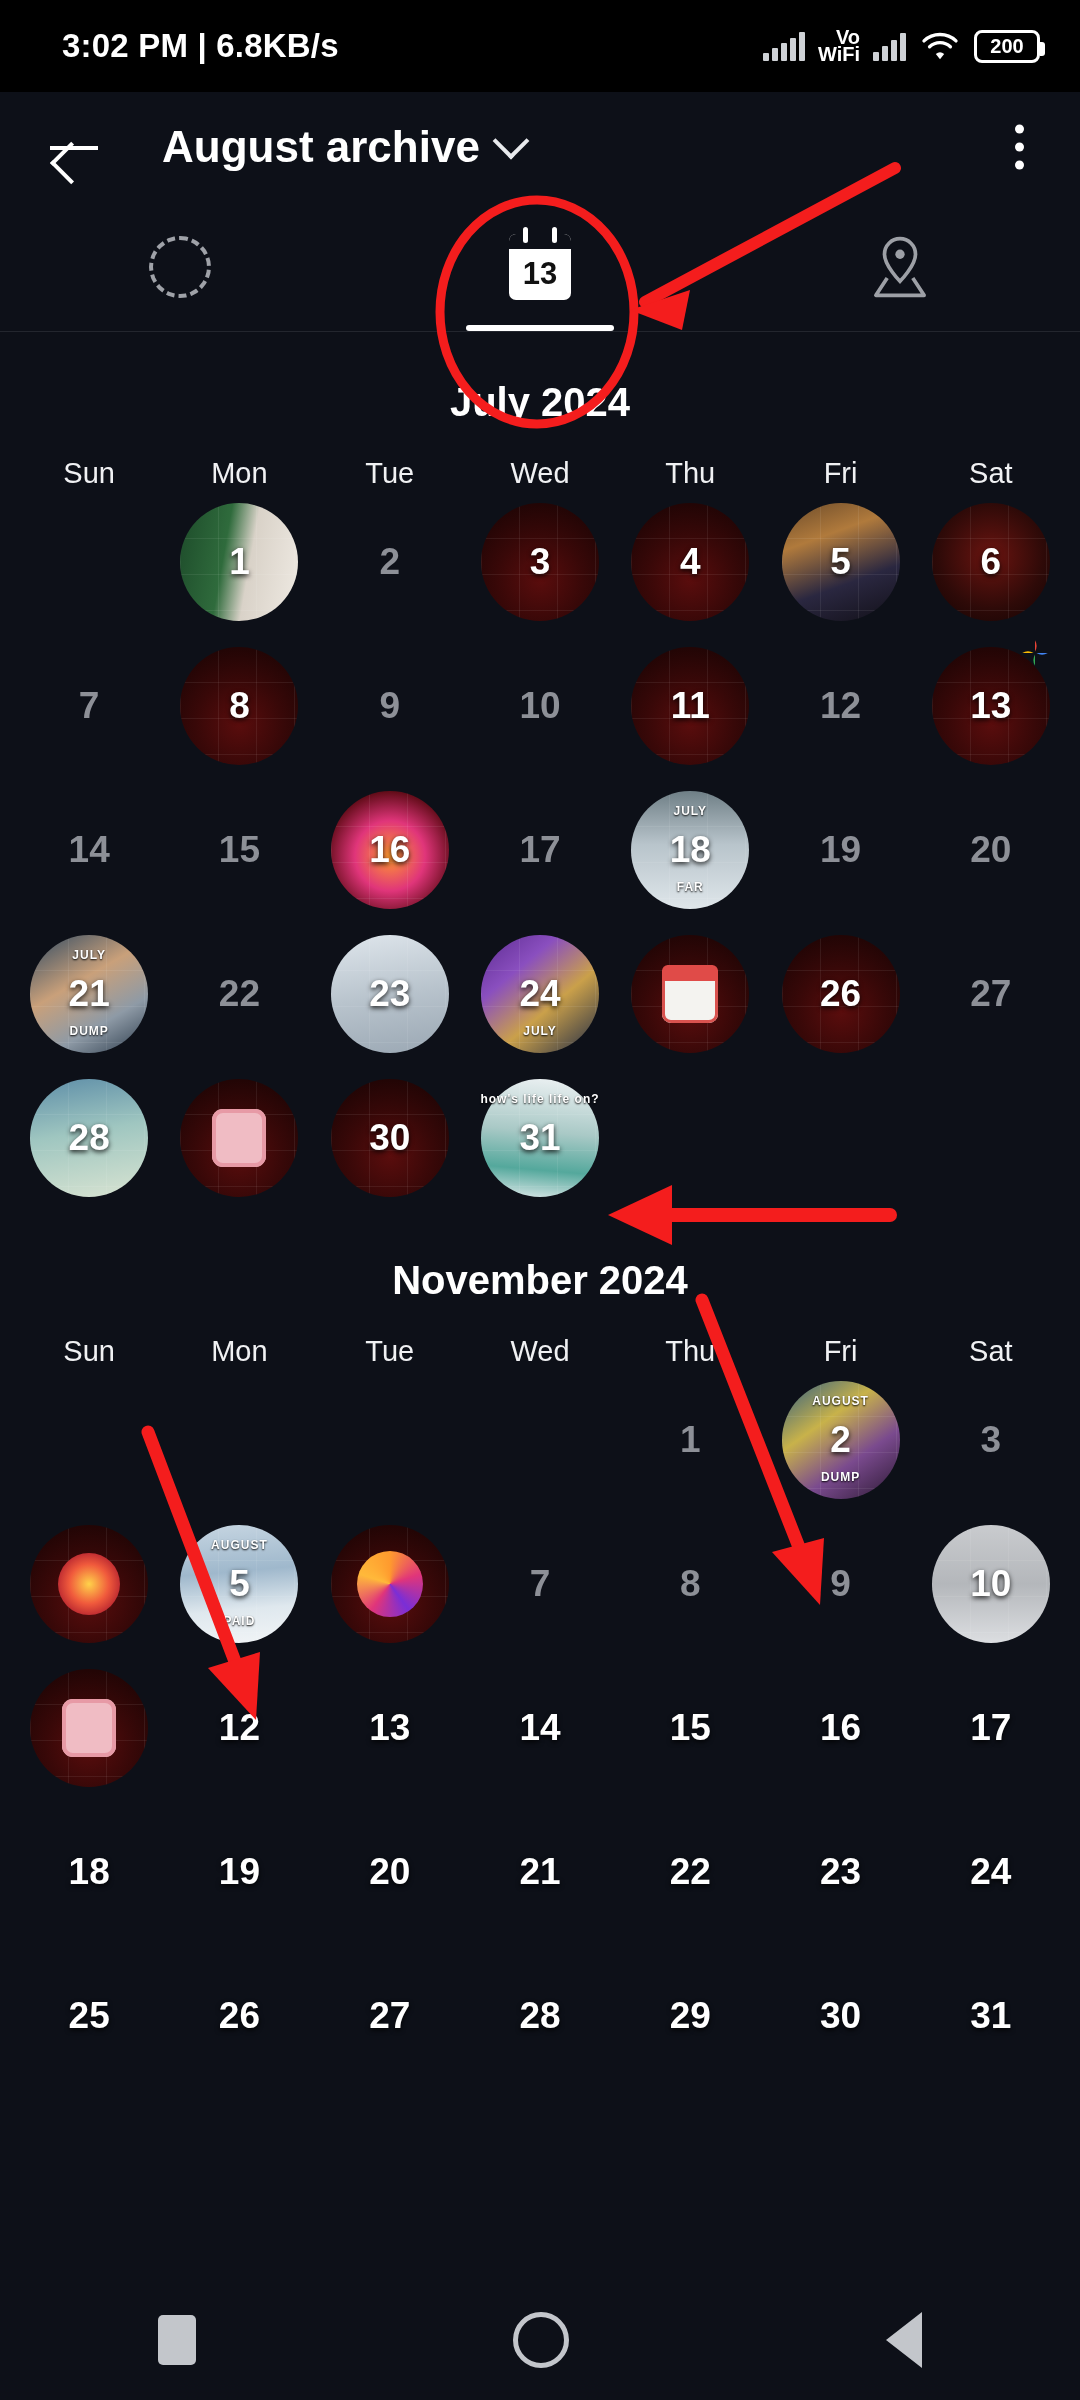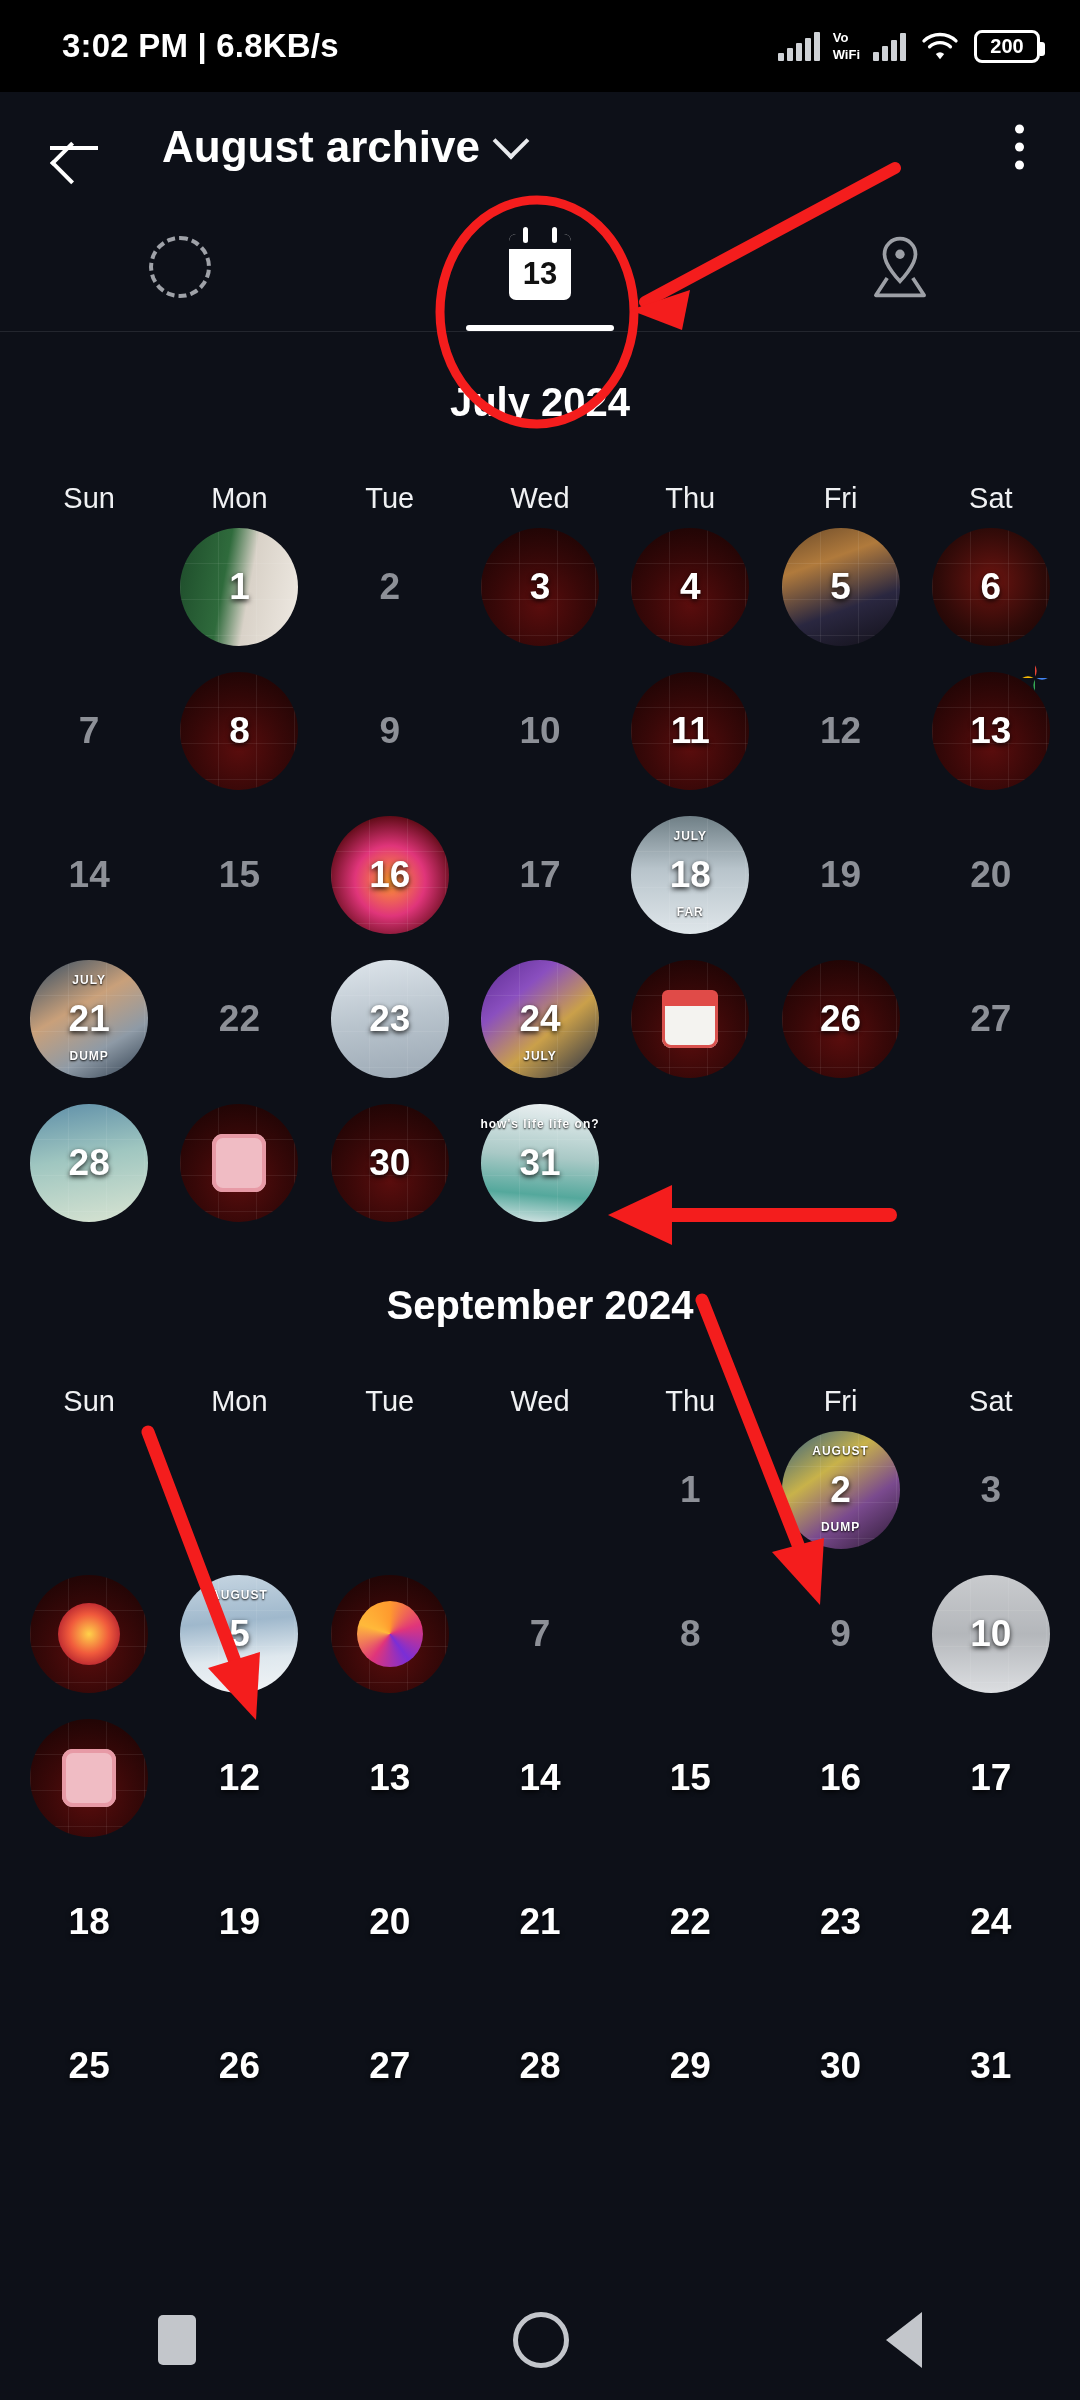--- a/index.html
+++ b/index.html
@@ -25,21 +25,21 @@
   .bars i:nth-child(1){height:8px;}
   .bars i:nth-child(2){height:13px;}
   .bars i:nth-child(3){height:18px;}
   .bars i:nth-child(4){height:23px;}
   .bars i:nth-child(5){height:29px;}
   .bars.small i{width:6px;}
   .bars.small i:nth-child(1){height:9px;}
   .bars.small i:nth-child(2){height:15px;}
   .bars.small i:nth-child(3){height:21px;}
   .bars.small i:nth-child(4){height:28px;}
-  .volte{ font-size:13px; line-height:17px; font-weight:bold; text-align:left; color:#fff;}
+  .volte{ font-size:20px; line-height:17px; font-weight:bold; text-align:right; color:#fff;}
   .battery{
     border:3px solid #fff; border-radius:8px; width:66px; height:33px;
     display:flex; align-items:center; justify-content:center; position:relative;
     font-size:20px; font-weight:bold; color:#fff;
   }
   .battery::after{
     content:""; position:absolute; right:-8px; top:9px; width:5px; height:14px;
     background:#fff; border-radius:0 3px 3px 0;
   }
 
@@ -72,21 +72,21 @@
             color:#111; font-size:31px; font-weight:bold; display:flex; align-items:flex-end;
             justify-content:center; padding-bottom:8px;}
   .calicon::before{ content:""; position:absolute; left:0; right:0; top:0; height:15px;
             background:#0d1018; border-radius:7px 7px 0 0;}
   .calicon .pin{ position:absolute; top:-7px; width:5px; height:16px; background:#fff; border-radius:3px;}
   .calicon .pin.l{ left:14px;} .calicon .pin.r{ right:14px;}
   .pinicon{ width:60px; height:64px; position:relative; opacity:.78;}
 
   
   .month{ text-align:center; font-size:40px; font-weight:bold; color:#fff; margin:48px 0 0;}
-  .dow{ display:grid; grid-template-columns:repeat(7,1fr); margin-top:57px; padding:0 14px;}
+  .dow{ display:grid; grid-template-columns:repeat(7,1fr); margin-top:32px; padding:0 14px;}
   .dow span{ text-align:center; font-size:29px; color:#f0f1f3;}
   .grid{ display:grid; grid-template-columns:repeat(7,1fr); padding:0 14px; row-gap:0;}
   .cell{ height:144px; display:flex; align-items:center; justify-content:center; position:relative; cursor:pointer;}
   .thumb{
     position:absolute; width:118px; height:118px; border-radius:50%;
     overflow:hidden; left:50%; top:50%; transform:translate(-50%,-50%);
     background:#2a0a0a;
   }
   .thumb .grain{ position:absolute; inset:0;
     background:
@@ -361,21 +361,21 @@
           <div class="cell">
             <div class="thumb" style="background: linear-gradient(185deg, rgb(238, 242, 244) 0%, rgb(169, 201, 198) 45%, rgb(84, 168, 156) 75%, rgb(223, 233, 234) 100%);">
               <div class="grain"></div>
             </div>
             <div class="ovl" style="top: 26px;">how's life life on?</div>
             <div class="daynum">31</div>
           </div>
         </div>
       </div>
       <div>
-        <div class="month">September 2024</div>
+        <div class="month">November 2024</div>
         <div class="dow">
           <span>Sun</span>
           <span>Mon</span>
           <span>Tue</span>
           <span>Wed</span>
           <span>Thu</span>
           <span>Fri</span>
           <span>Sat</span>
         </div>
         <div class="grid">

